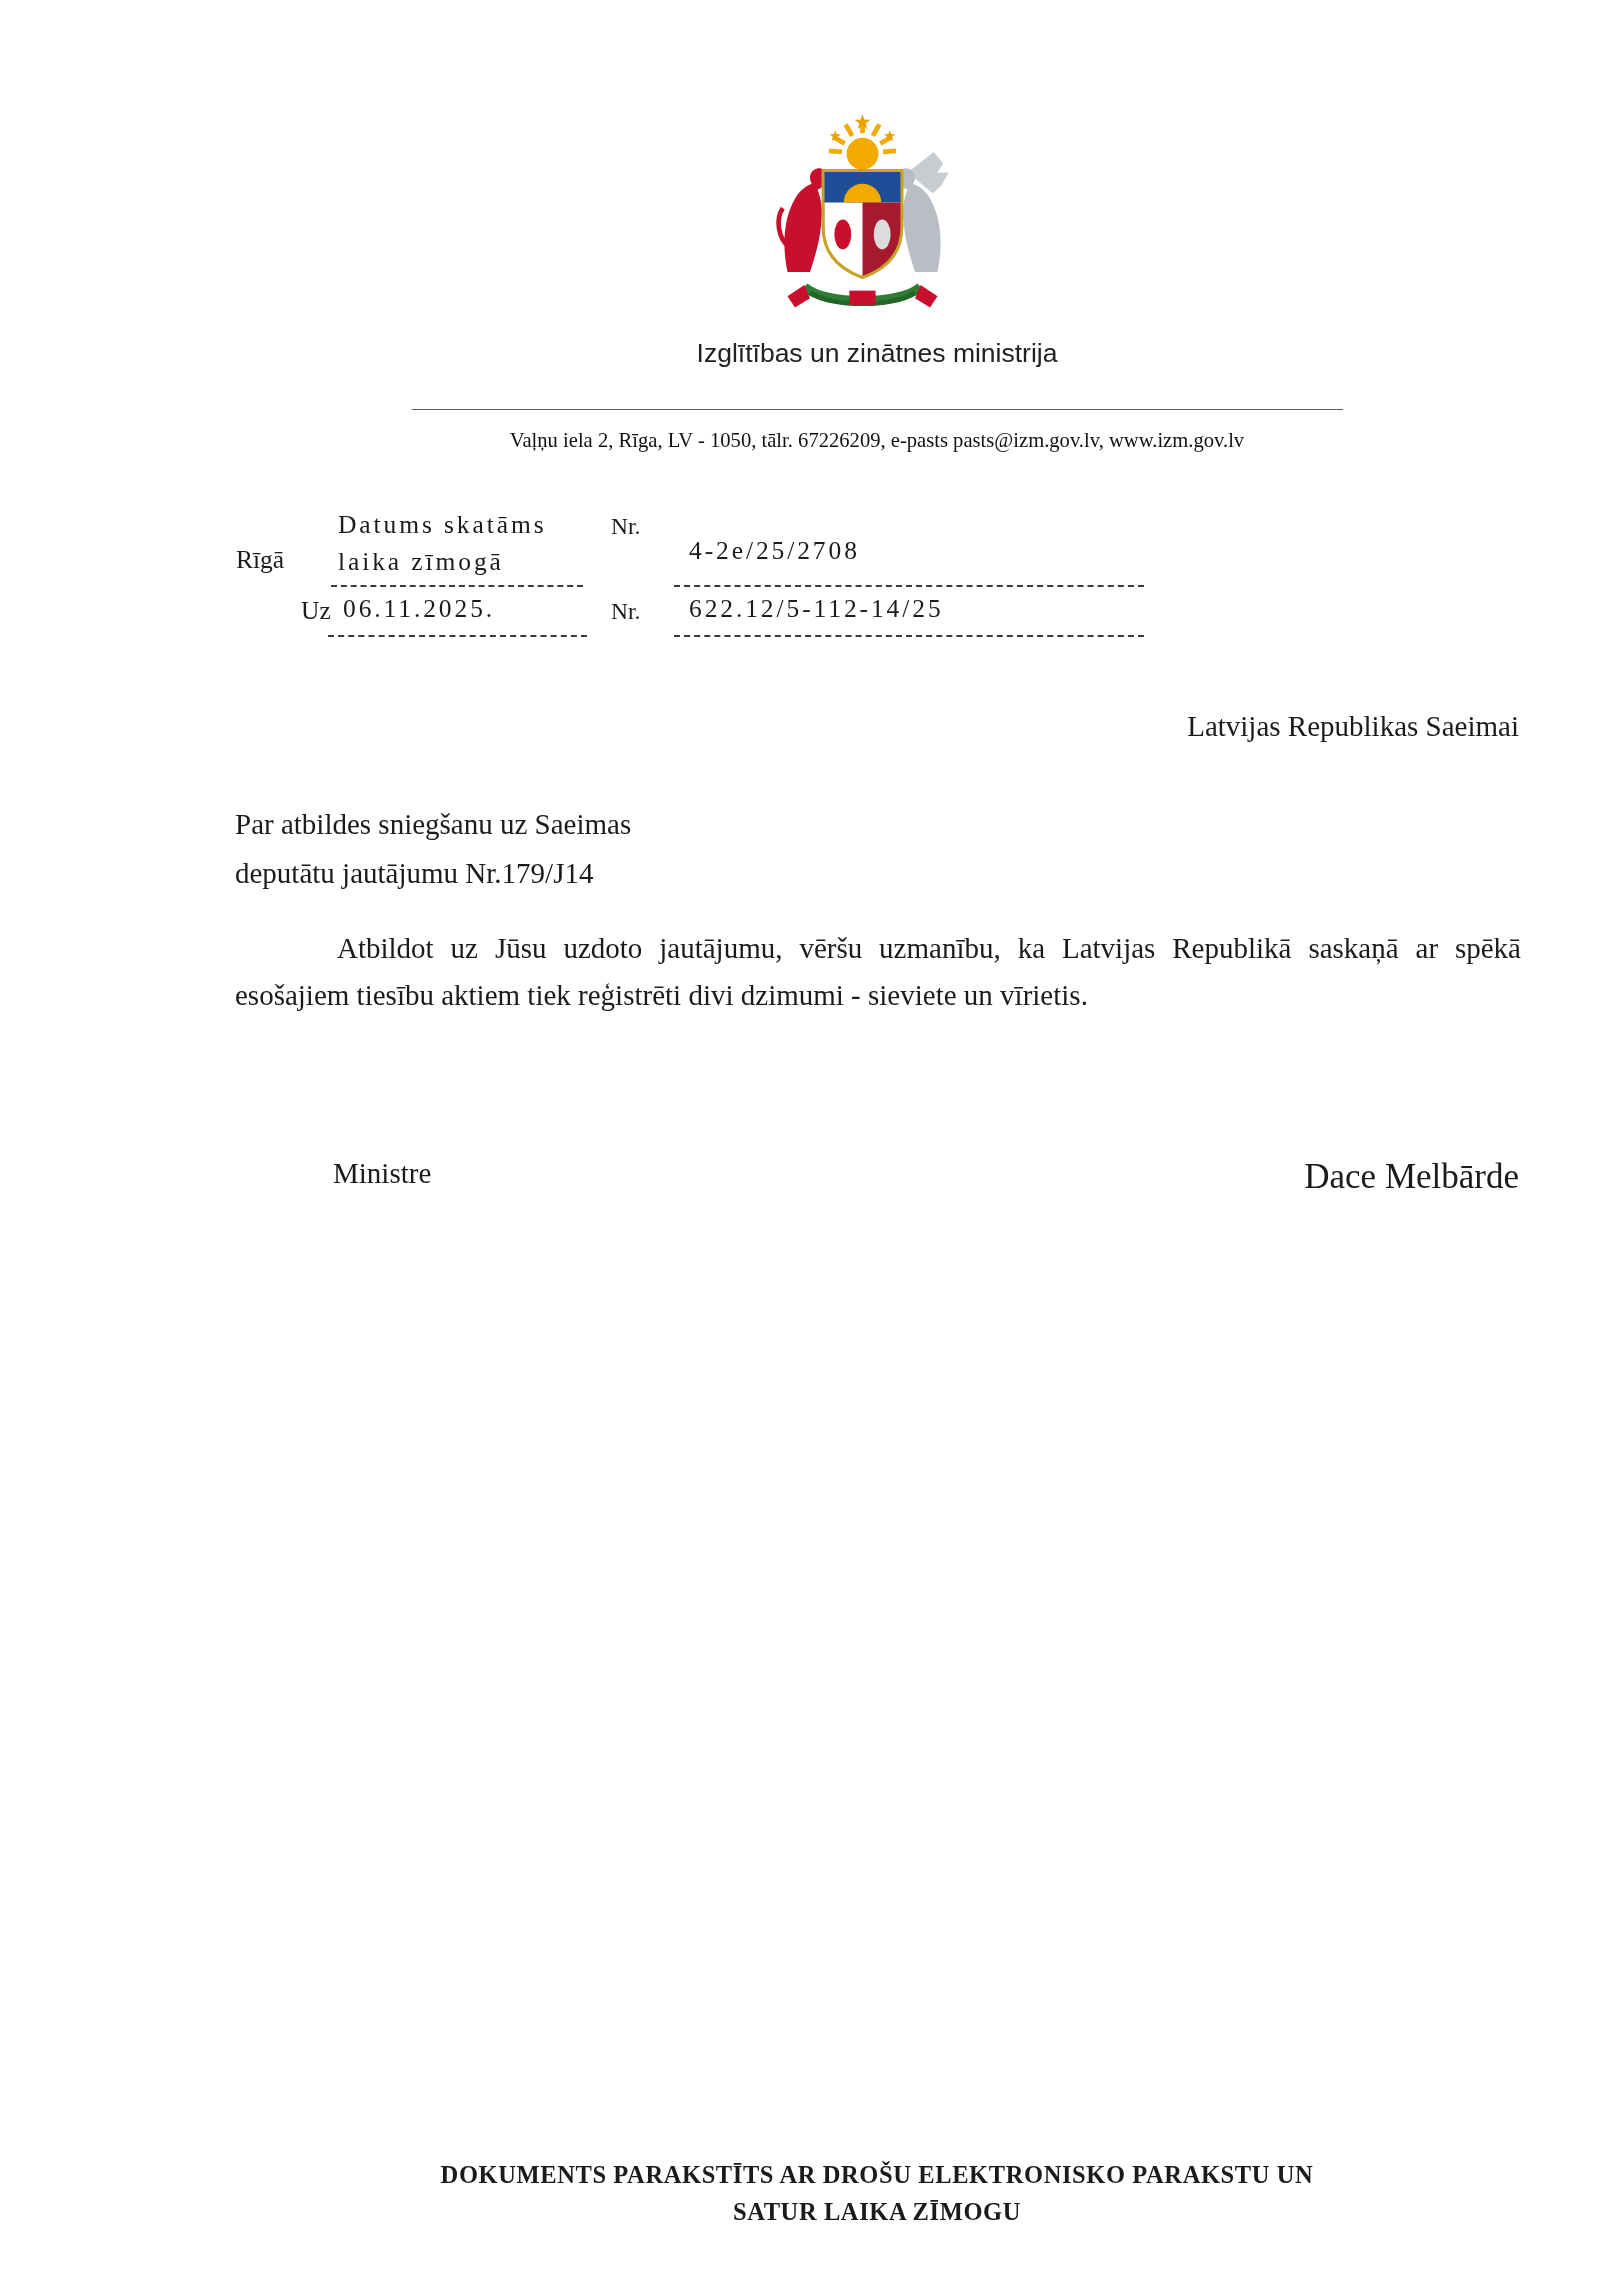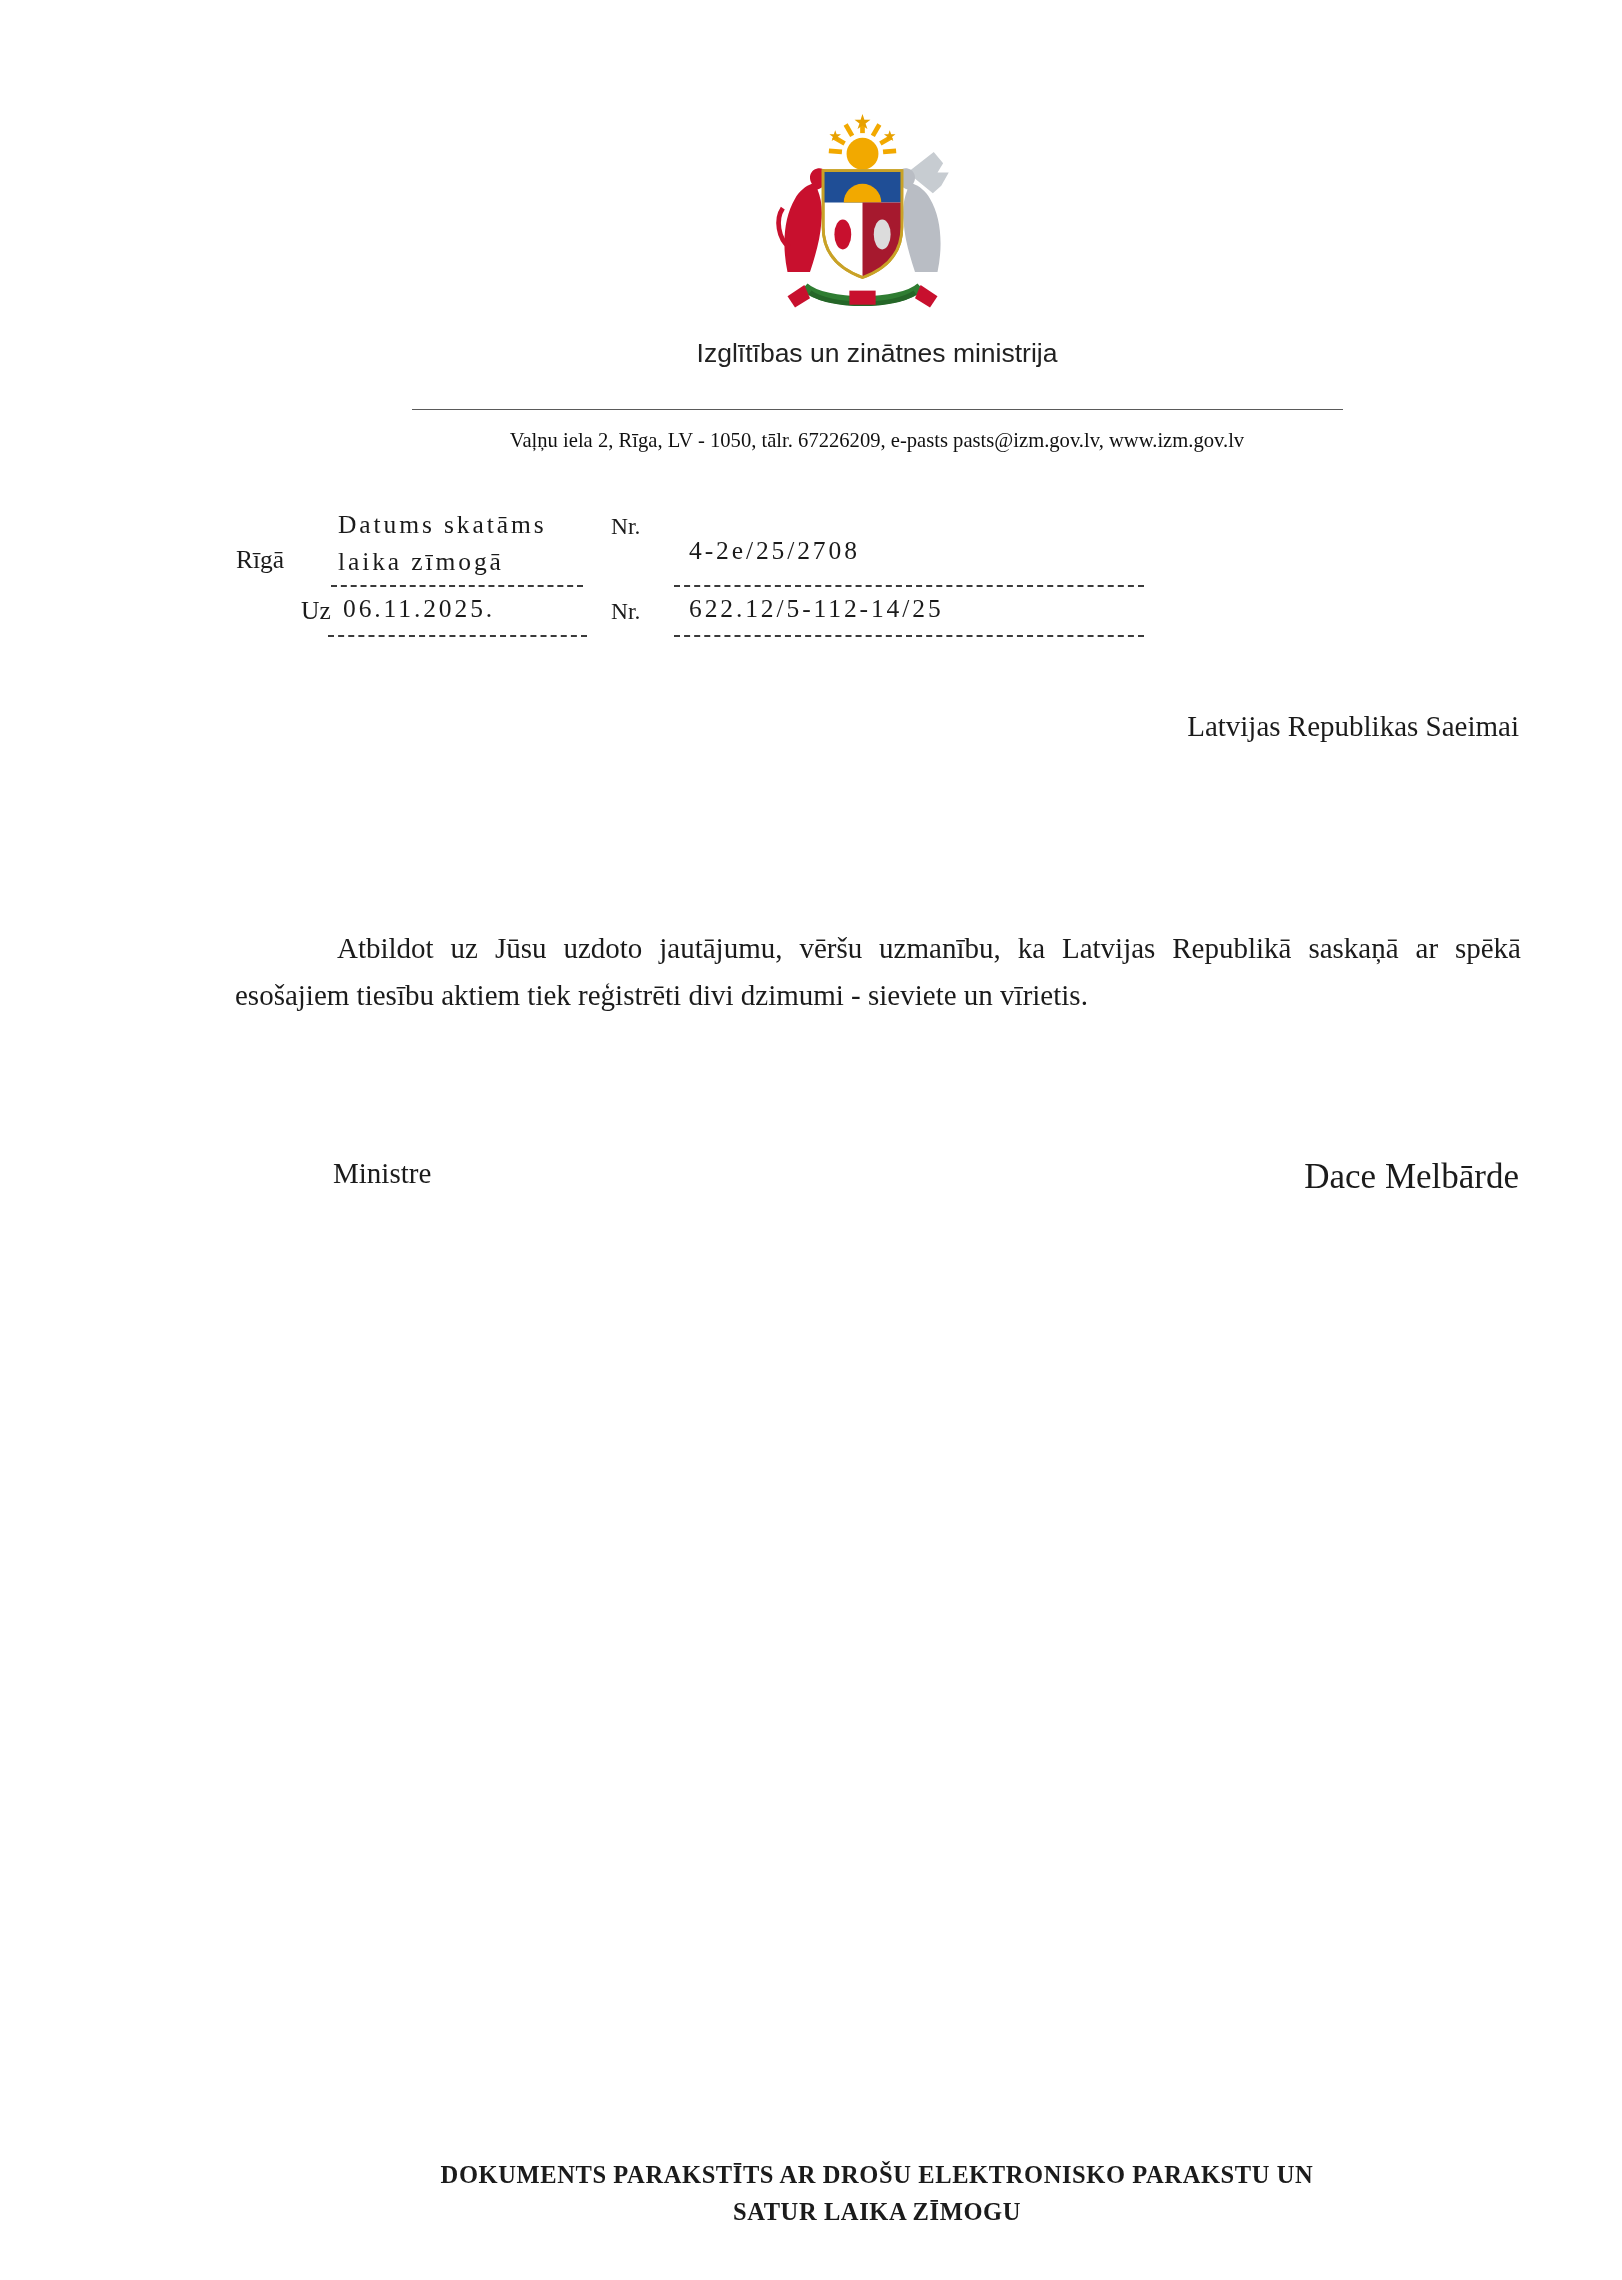--- a/index.html
+++ b/index.html
@@ -178,20 +178,22 @@
   <div class="dash dash-2"></div>
   <span class="ref ref-uz">Uz</span>
   <span class="ref ref-date">06.11.2025.</span>
   <span class="ref ref-nr2">Nr.</span>
   <span class="ref ref-num2">622.12/5-112-14/25</span>
   <div class="dash dash-3"></div>
   <div class="dash dash-4"></div>
 
   <div class="recipient">Latvijas Republikas Saeimai</div>
 
+  <div class="subject">Par atbildes sniegšanu uz Saeimas
+deputātu jautājumu Nr.179/J14</div>
 
   <div class="body-text">Atbildot uz Jūsu uzdoto jautājumu, vēršu uzmanību, ka Latvijas Republikā saskaņā ar spēkā esošajiem tiesību aktiem tiek reģistrēti divi dzimumi - sieviete un vīrietis.</div>
 
   <div class="signer-title">Ministre</div>
   <div class="signer-name">Dace Melbārde</div>
 
 
   <div class="header-center footer-line1">DOKUMENTS PARAKSTĪTS AR DROŠU ELEKTRONISKO PARAKSTU UN</div>
   <div class="header-center footer-line2">SATUR LAIKA ZĪMOGU</div>
 

